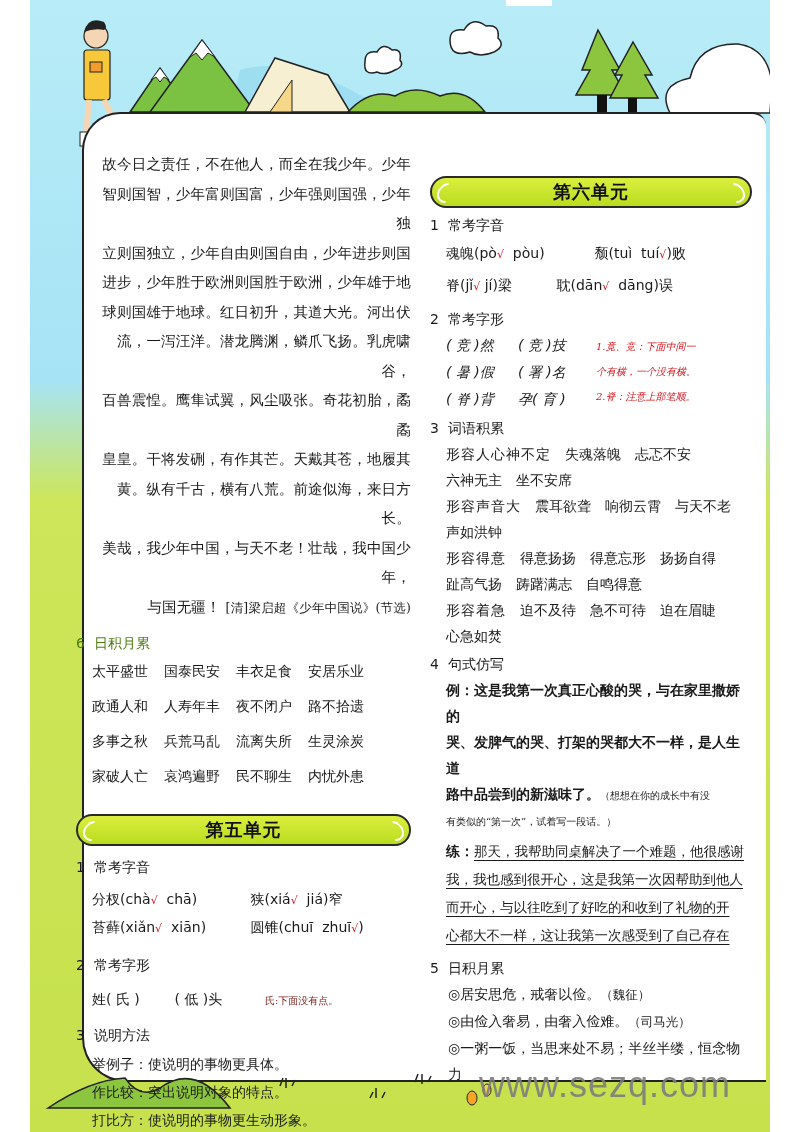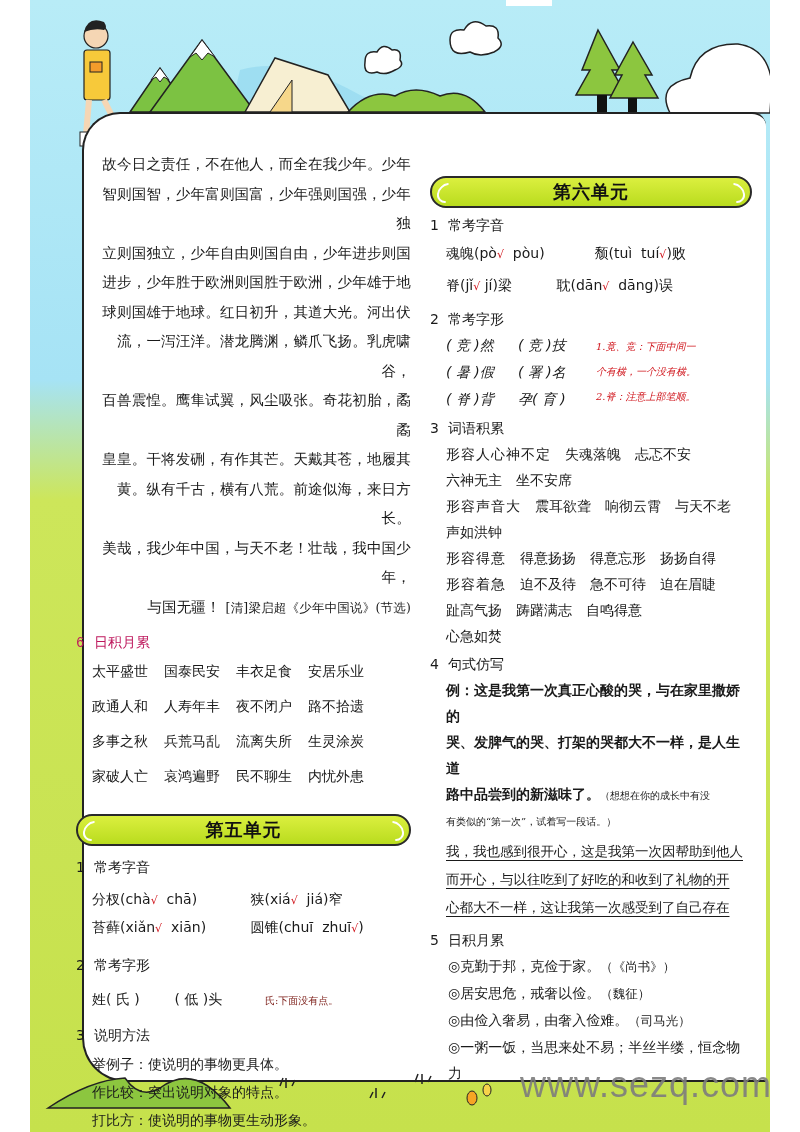--- a/index.html
+++ b/index.html
@@ -12,21 +12,21 @@
   .card { position:absolute; left:52px; top:112px; width:682px; height:966px; background:#fff;
           border:2px solid #222; border-radius:38px 14px 0 44px; border-right:none; }
   .ground { position:absolute; left:0; top:1060px; width:740px; height:72px; }
   .col { position:absolute; }
   .left-col { left:76px; top:150px; width:335px; }
   .right-col { left:430px; top:145px; width:322px; }
   p.prose { margin:0; font-size:14.5px; line-height:29.5px; letter-spacing:0.2px; }
   .src { font-family:"DejaVu Serif","Liberation Serif",serif; font-size:12.5px; }
   .sec { font-size:14px; margin:0; line-height:26px; }
   .sec .num { display:inline-block; width:18px; }
-  .red { color:#be185d;font-family:Liberation Mono, monospace; }
+  .red { color:#4d7c0f; }
   .grid4 { display:grid; grid-template-columns:repeat(4,72px); row-gap:8px; padding-left:16px; }
   .grid4 span { font-size:14px; line-height:27px; }
   .banner { position:relative; height:28px; border:2px solid #2a2a2a; border-radius:16px;
             background:linear-gradient(#dbef3f,#b9dc1e); text-align:center;margin-top:31px; }
   .banner .t { font-size:18px; font-weight:bold; line-height:28px; color:#111; letter-spacing:1px; }
   .banner .l, .banner .r { position:absolute; top:4px; width:14px; height:18px; border:2px solid #fff;
             border-radius:50%; }
   .banner .l { left:6px; border-right-color:transparent; border-top-color:transparent; transform:rotate(45deg); }
   .banner .r { right:6px; border-left-color:transparent; border-top-color:transparent; transform:rotate(-45deg); }
   .row { font-size:14px; line-height:26px; padding-left:16px; white-space:nowrap; }
@@ -37,21 +37,21 @@
   .zx { display:grid; grid-template-columns:80px 80px 150px; padding-left:16px; font-size:14px; line-height:27px; }
   .words { padding-left:16px; font-size:14px; line-height:26px; }
   .words span { margin-right:14px; }
   .ex { padding-left:16px; font-size:14px; line-height:26px; font-weight:bold; }
   .hint { font-family:"DejaVu Serif","Liberation Serif",serif; font-size:10px; font-weight:normal; }
   .practice { padding-left:16px; font-family:"DejaVu Serif","Liberation Serif",serif; font-size:13.5px; line-height:28px; }
   .practice .lbl { font-family:"DejaVu Sans","Liberation Sans",sans-serif; font-weight:bold; font-size:14px; }
   .practice .ul { text-decoration:underline; text-underline-offset:4px; }
   .quotes { padding-left:18px; font-size:14px; line-height:26px; }
   .quotes .au { font-family:"DejaVu Serif","Liberation Serif",serif; font-size:12.5px; }
-  .watermark { position:absolute; left:520px; top:1064px; font-family:"Liberation Sans",sans-serif;
+  .watermark { position:absolute; left:479px; top:1064px; font-family:"Liberation Sans",sans-serif;
                font-size:36px; color:#7d7d7d; letter-spacing:1px; opacity:0.9; }
 </style>
 </head>
 <body>
 
 <div class="page">
   <div class="sky-tab"></div>
 
   <svg class="scene" viewBox="0 0 740 175">
     <path d="M210 70 Q260 55 330 95 Q380 120 420 110 L420 112 L200 112 Z" fill="#8fd6ef" opacity="0.6"></path>
@@ -205,44 +205,44 @@
     </div>
   </div>
 
   <div style="margin-top:2px;">
     <p class="sec"><span class="num">3</span><span>词语积累</span></p>
     <div class="words"><span style="letter-spacing:1px;">形容人心神不定</span><span>失魂落魄</span><span>忐忑不安</span></div>
     <div class="words"><span>六神无主</span><span>坐不安席</span></div>
     <div class="words"><span style="letter-spacing:1px;">形容声音大</span><span>震耳欲聋</span><span>响彻云霄</span><span>与天不老</span></div>
     <div class="words"><span>声如洪钟</span></div>
     <div class="words"><span style="letter-spacing:1px;">形容得意</span><span>得意扬扬</span><span>得意忘形</span><span>扬扬自得</span></div>
+    <div class="words"><span>趾高气扬</span><span>踌躇满志</span><span>自鸣得意</span></div>
     <div class="words"><span style="letter-spacing:1px;">形容着急</span><span>迫不及待</span><span>急不可待</span><span>迫在眉睫</span></div>
-    <div class="words"><span>趾高气扬</span><span>踌躇满志</span><span>自鸣得意</span></div>
     <div class="words"><span>心急如焚</span></div>
   </div>
 
   <div style="margin-top:2px;">
     <p class="sec"><span class="num">4</span><span>句式仿写</span></p>
     <div class="ex">
       <div><span>例：</span><span>这是我第一次真正心酸的哭，与在家里撒娇的</span></div>
       <div>哭、发脾气的哭、打架的哭都大不一样，是人生道</div>
       <div><span>路中品尝到的新滋味了。</span><span class="hint">（想想在你的成长中有没</span></div>
       <div class="hint">有类似的“第一次”，试着写一段话。）</div>
     </div>
     <div class="practice" style="margin-top:2px;">
+      <div><span class="lbl">练：</span><span class="ul">那天，我帮助同桌解决了一个难题，他很感谢</span></div>
       <div><span class="ul">我，我也感到很开心，这是我第一次因帮助到他人</span></div>
       <div><span class="ul">而开心，与以往吃到了好吃的和收到了礼物的开</span></div>
       <div><span class="ul">心都大不一样，这让我第一次感受到了自己存在</span></div>
     </div>
   </div>
 
   <div style="margin-top:6px;">
     <p class="sec"><span class="num">5</span><span>日积月累</span></p>
     <div class="quotes">
-      <div><span>◎克勤于邦，克俭于家。</span><span class="au">（《尚书》）</span></div>
       <div><span>◎居安思危，戒奢以俭。</span><span class="au">（魏征）</span></div>
       <div><span>◎由俭入奢易，由奢入俭难。</span><span class="au">（司马光）</span></div>
       <div><span>◎一粥一饭，当思来处不易；半丝半缕，恒念物力</span></div>
 
     </div>
   </div>
 </div>
 
 <div class="watermark">www.sezq.com</div>
 

